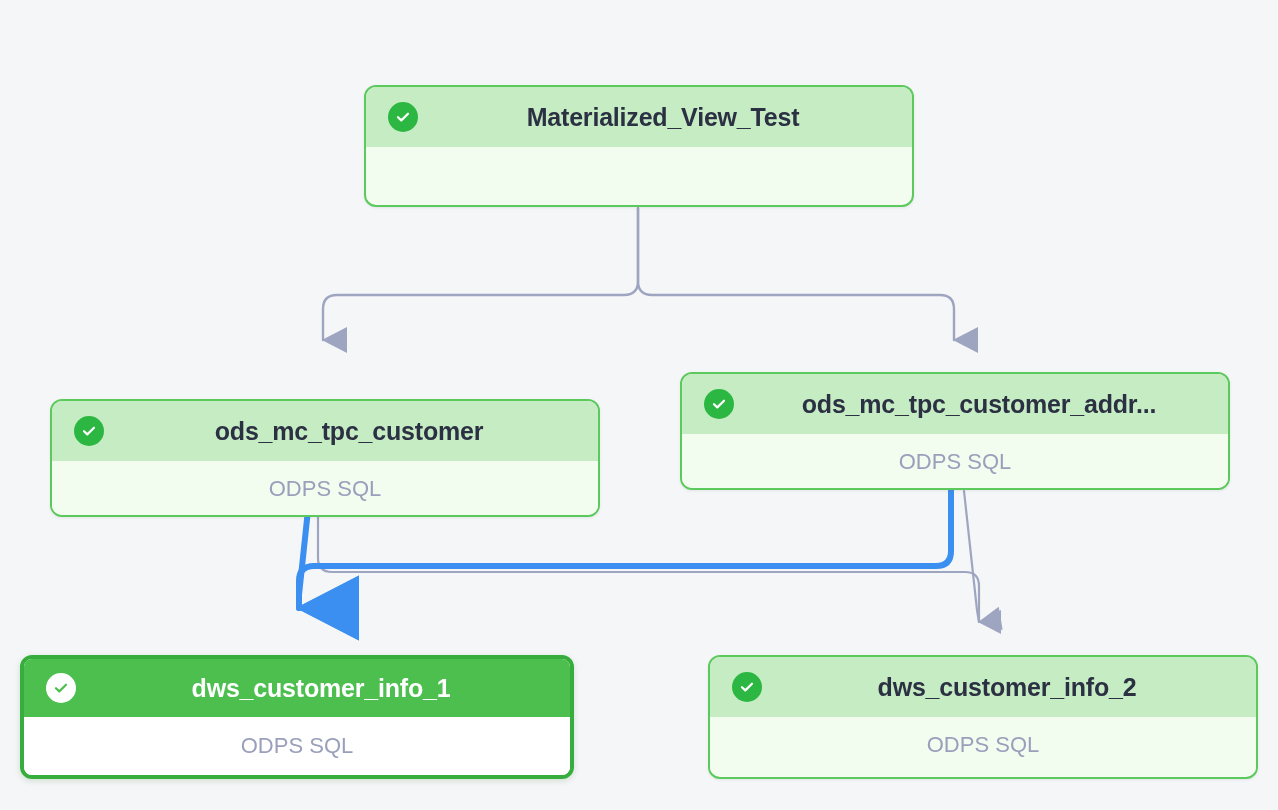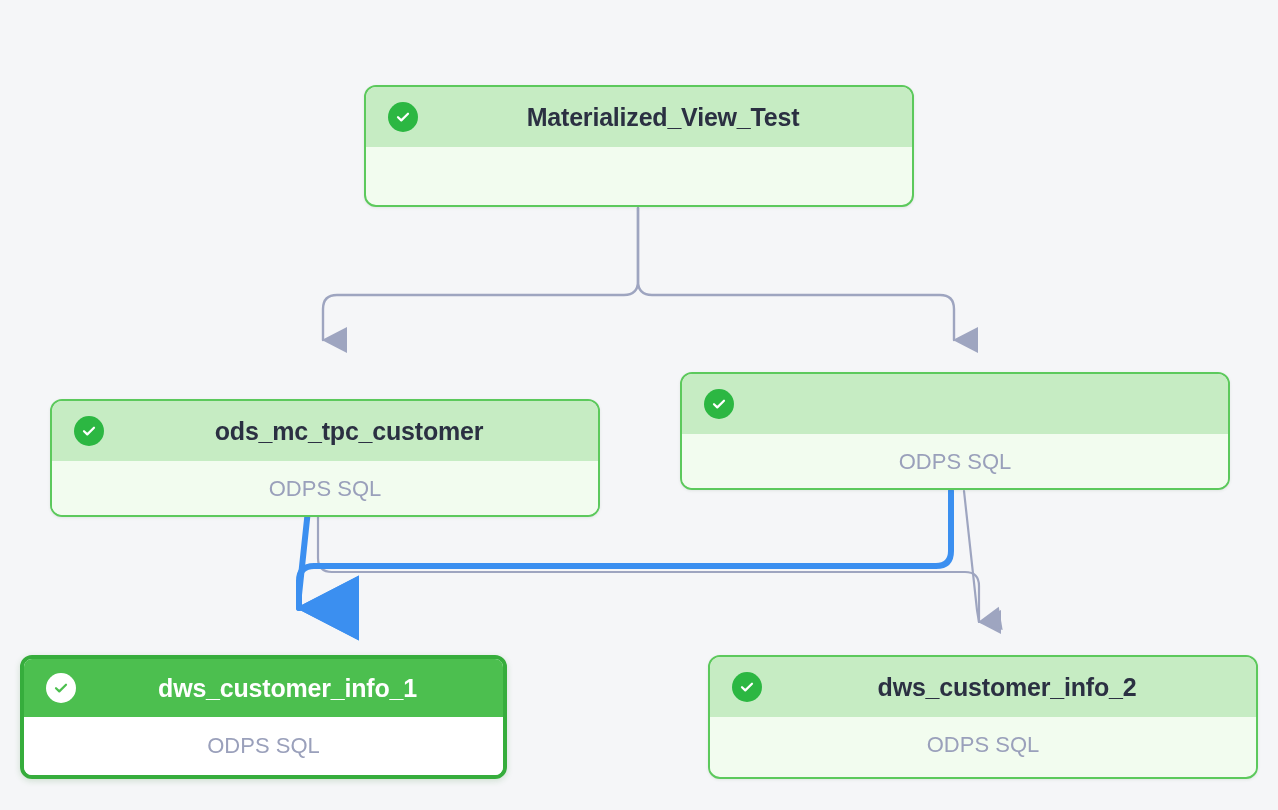--- a/index.html
+++ b/index.html
@@ -107,21 +107,21 @@
     background: #ffffff;
   }
   .node.selected .status-icon {
     background: #ffffff;
   }
 
   
   #node-mv        { left: 364px;  top: 85px;  width: 550px; height: 122px; }
   #node-ods1      { left: 50px;   top: 372px; width: 550px; height: 118px; margin-top: 27px; }
   #node-ods2      { left: 680px;  top: 372px; width: 550px; height: 118px; }
-  #node-dws1      { left: 20px;   top: 655px; width: 487px; height: 124px; }
+  #node-dws1      { left: 20px;   top: 655px; width: 554px; height: 124px; }
   #node-dws2      { left: 708px;  top: 655px; width: 550px; height: 124px; }
 
   #node-dws1 .node-header { height: 58px; }
   #node-dws1 .node-body   { height: 58px; }
 </style>
 </head>
 <body>
 
 <div id="canvas">
 
@@ -173,20 +173,21 @@
     </div>
   </div>
 
   <div class="node" id="node-ods2">
     <div class="node-header">
       <span class="status-icon">
         <svg width="18" height="18" viewBox="0 0 18 18">
           <path d="M4 9.2 L7.3 12.4 L14 5.7" fill="none" stroke="#ffffff" stroke-width="2.2" stroke-linecap="round" stroke-linejoin="round"></path>
         </svg>
       </span>
+      <span class="node-title">ods_mc_tpc_customer_addr...</span>
     </div>
     <div class="node-body">
       <span class="node-subtitle">ODPS SQL</span>
     </div>
   </div>
 
   <div class="node selected" id="node-dws1">
     <div class="node-header">
       <span class="status-icon">
         <svg width="18" height="18" viewBox="0 0 18 18">

